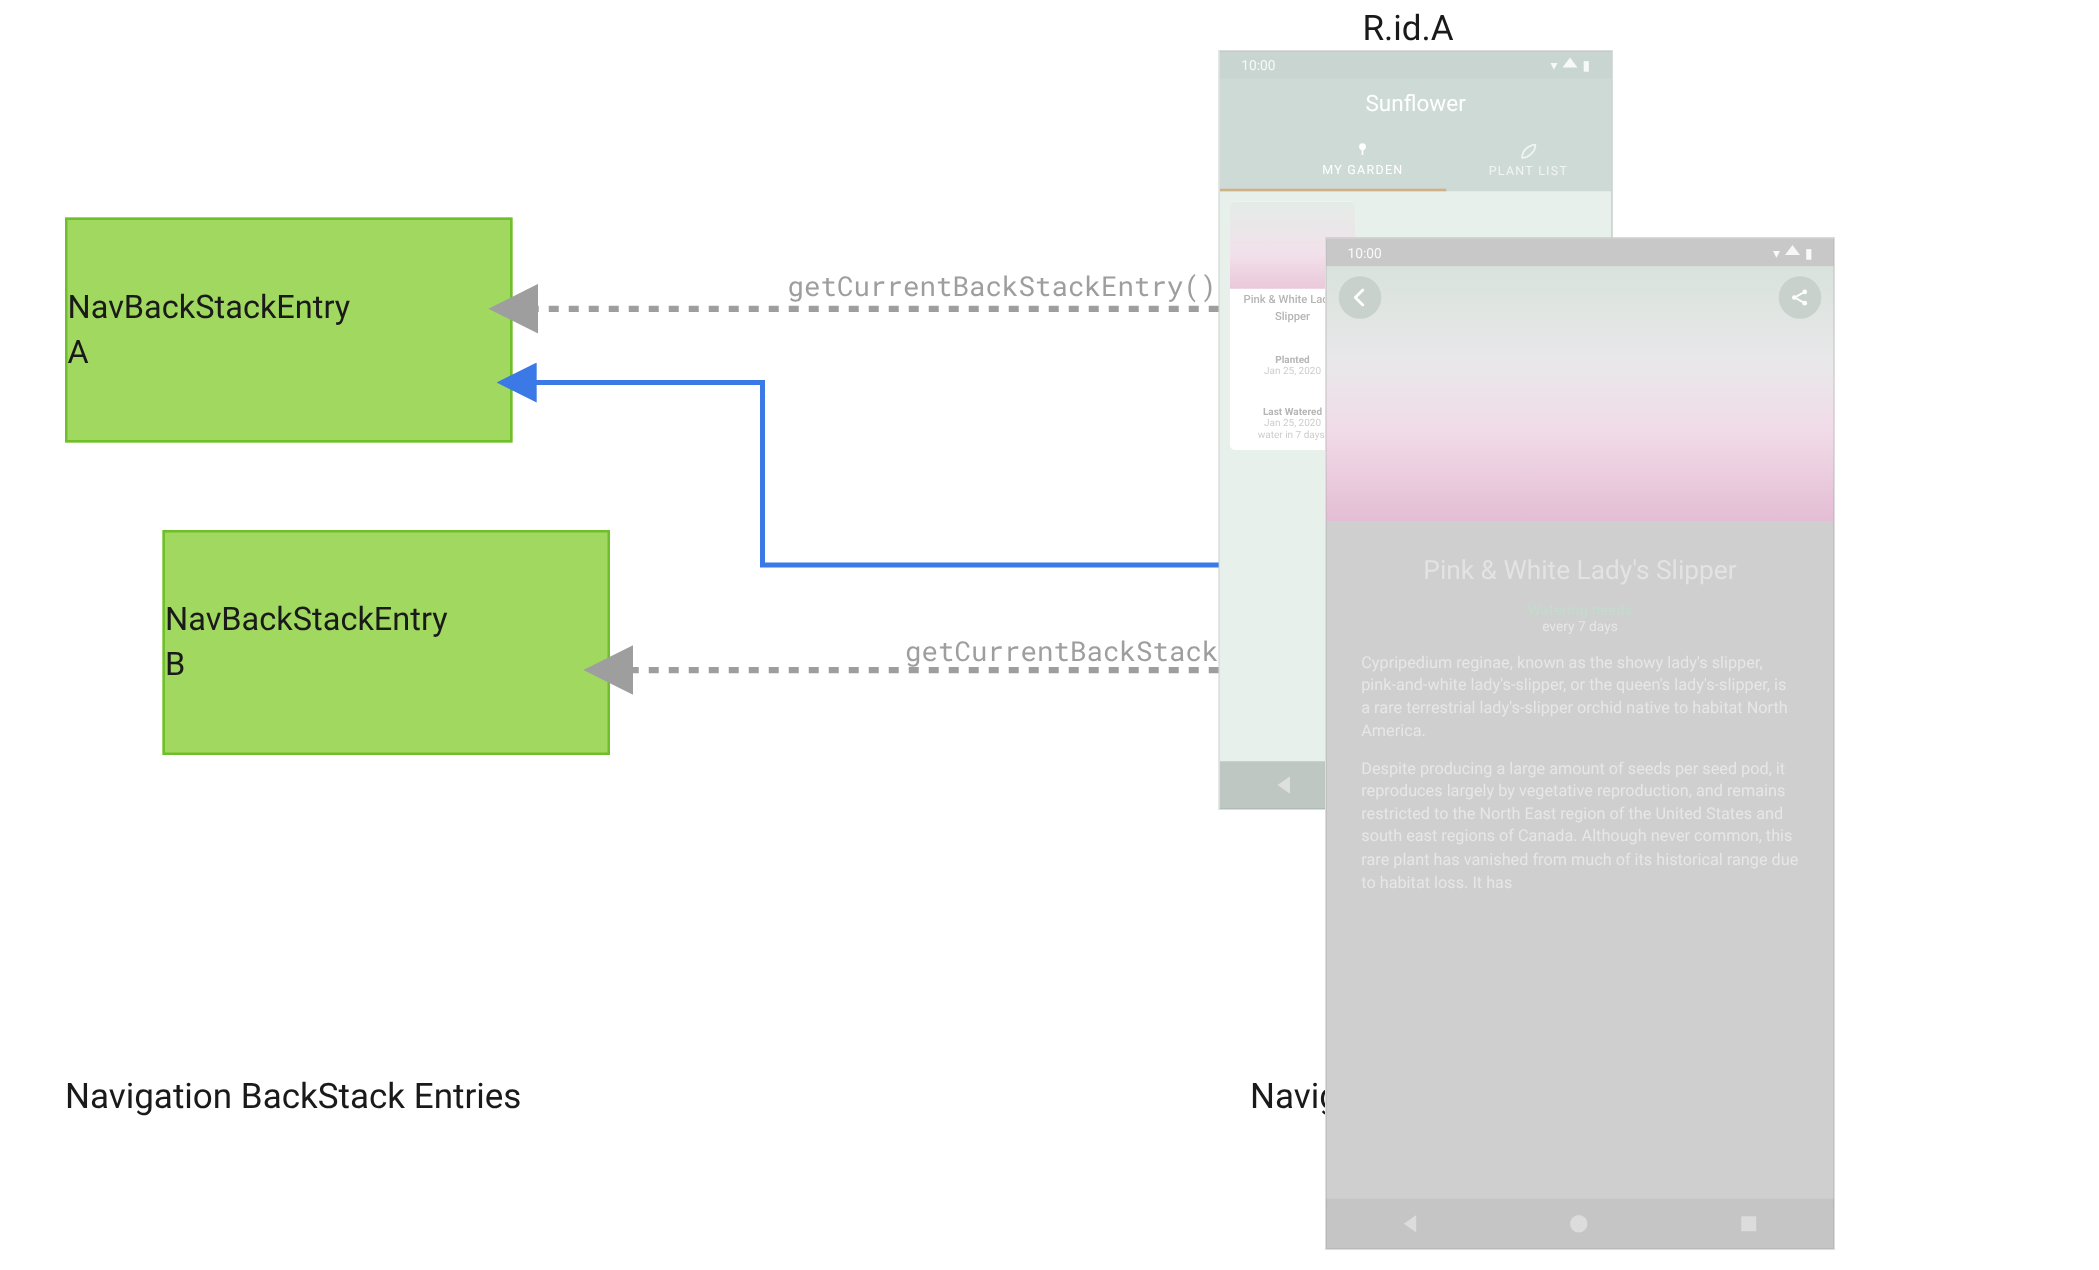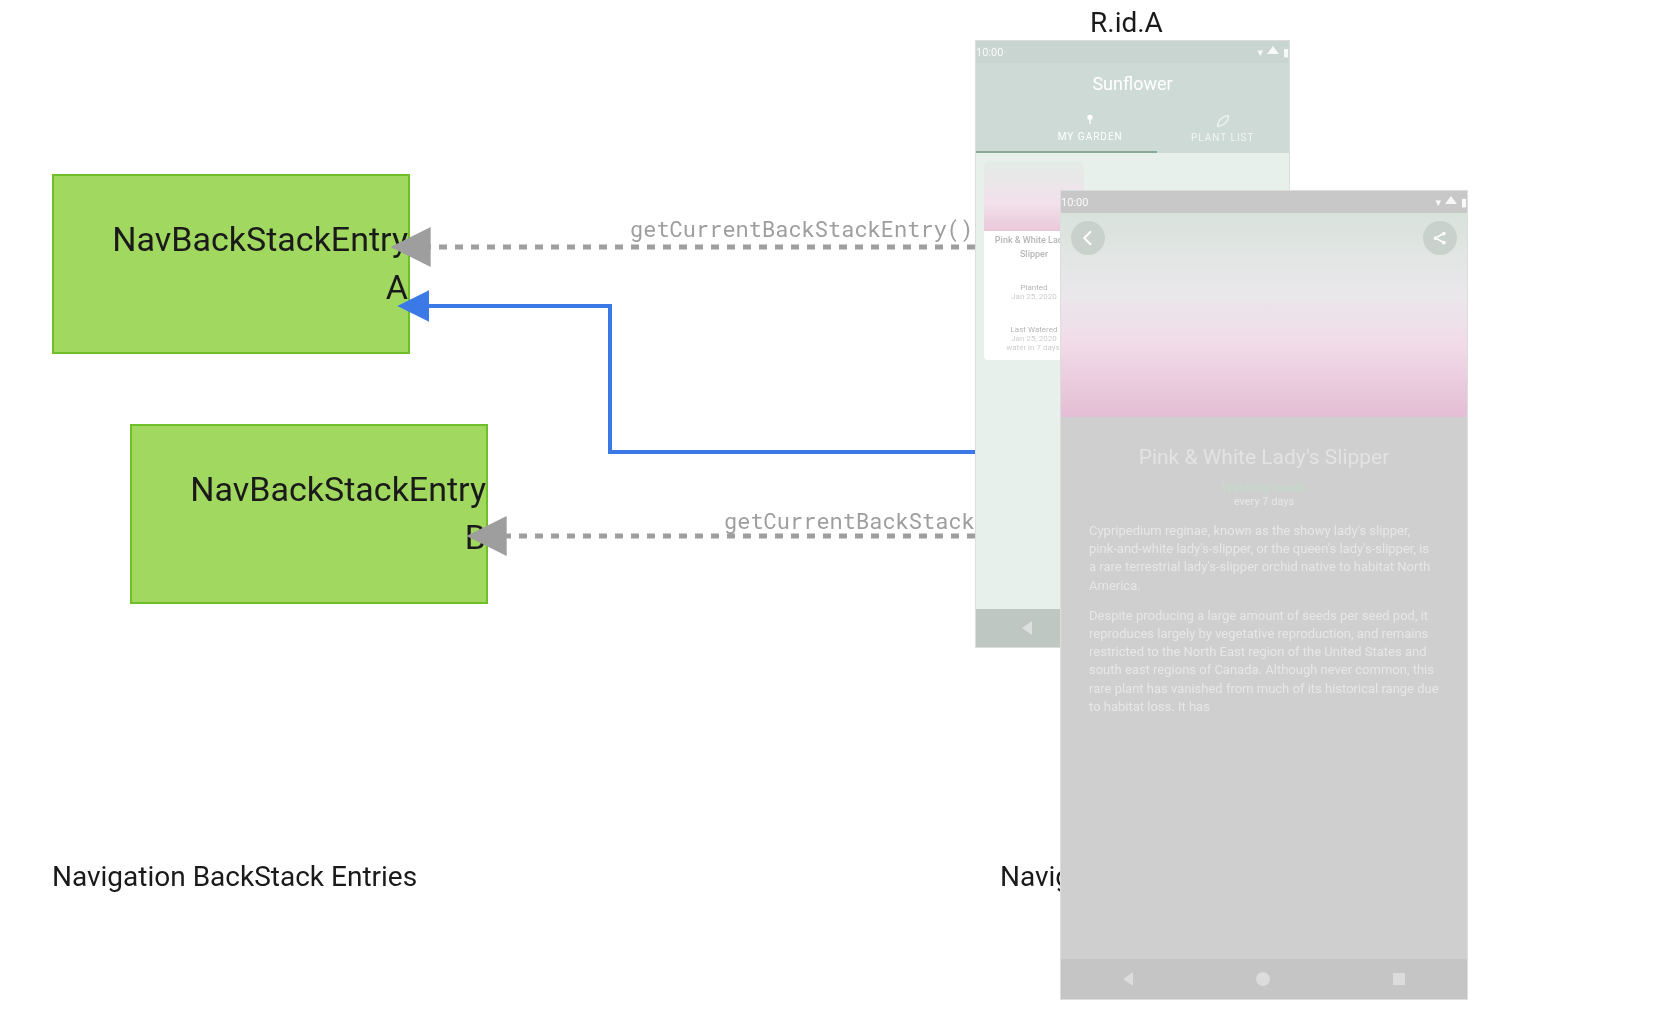--- a/index.html
+++ b/index.html
@@ -14,23 +14,23 @@
 
 
 .entry-box {
   position: absolute;
   width: 358px;
   height: 180px;
   background: #a1d860;
   border: 2px solid #6fbf2a;
   display: flex;
   flex-direction: column;
-  align-items: flex-end;
+  align-items: flex-start;
   justify-content: center;
-  font-size: 34px;
+  font-size: 26px;
   color: #1a1a1a;
   line-height: 1.4;
   text-align: center;
 }
 .entry-a { left: 52px; top: 174px; }
 .entry-b { left: 130px; top: 424px; }
 
 
 .section-label {
   position: absolute;
@@ -78,21 +78,21 @@
 .phone-overlay {
   position: absolute; inset: 0;
   background: rgba(255,255,255,0.5);
   pointer-events: none;
 }
 .statusbar {
   height: 22px;
   background: rgba(0,0,0,0.05);
   display: flex; align-items: center;
   justify-content: space-between;
-  padding: 0 0;
+  padding: 0 17px;
   font-size: 11px;
   color: rgba(255,255,255,0.85);
 }
 .statusbar .icons { display: flex; gap: 4px; }
 .statusbar .tri {
   width: 0; height: 0;
   border-left: 6px solid transparent;
   border-right: 6px solid transparent;
   border-bottom: 8px solid rgba(255,255,255,0.85);
 }
@@ -102,21 +102,21 @@
   color: #fff; font-size: 18px;
 }
 .phone-a .tabs {
   display: flex; height: 50px;
 }
 .phone-a .tab {
   flex: 1; display: flex; flex-direction: column; align-items: center; justify-content: center;
   font-size: 10px; letter-spacing: 1px;
   color: rgba(255,255,255,0.7);
 }
-.phone-a .tab.active { color: #fff; border-bottom: 2px solid #14532d; padding-left: 48px; }
+.phone-a .tab.active { color: #fff; border-bottom: 2px solid #a16207; padding-left: 48px; }
 .phone-a .tab .ticon { width: 16px; height: 16px; margin-bottom: 3px; }
 .phone-a .content-area {
   background: #d0e0d6;
   height: 460px;
   padding: 8px;
 }
 .phone-a .card {
   width: 100px;
   background: #fff;
   border-radius: 4px;
@@ -125,21 +125,21 @@
   text-align: center;
   color: #4a4a4a;
   padding-bottom: 8px;
 }
 .phone-a .card .cimg {
   height: 70px;
   background: linear-gradient(180deg,#c8d9cf 0%,#e4c2d5 60%,#d490b4 100%);
 }
 .phone-a .card .t1 { margin-top: 4px; color: #6a6a6a; font-weight: 500; }
 .phone-a .card .grp { margin-top: 5px; font-size: 8px; }
-.phone-a .card .lbl { font-weight: 400; color: #6a6a6a; margin-top: 24px; }
+.phone-a .card .lbl { font-weight: 700; color: #6a6a6a; margin-top: 24px; }
 .phone-a .card .val { color: #999; }
 .phone-a .navbar {
   position: absolute; bottom: 0; left: 0; right: 0; height: 38px;
   background: #7e8f85;
   display: flex; align-items: center; justify-content: space-around;
 }
 .phone-a .navbtn { opacity: 0.8; }
 
 
 .phone-b {

